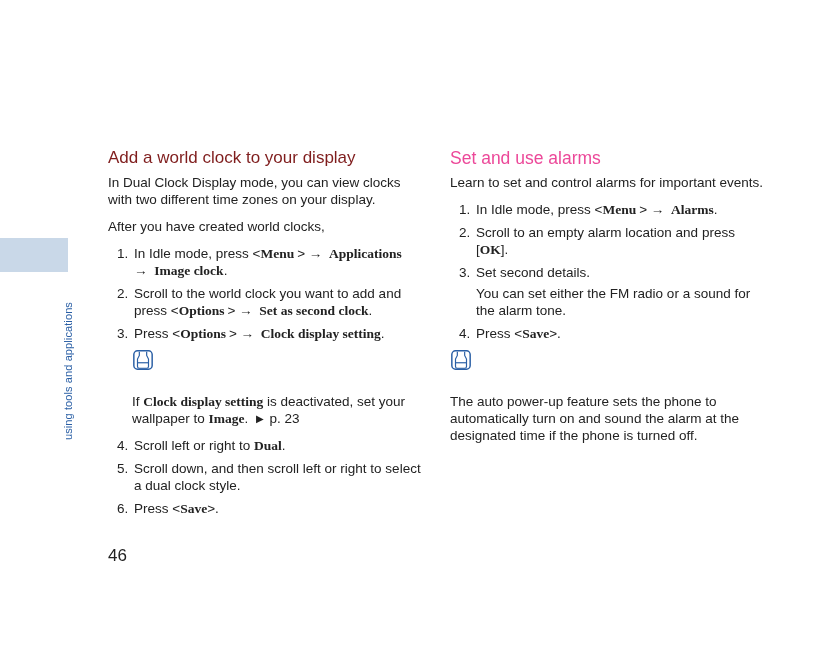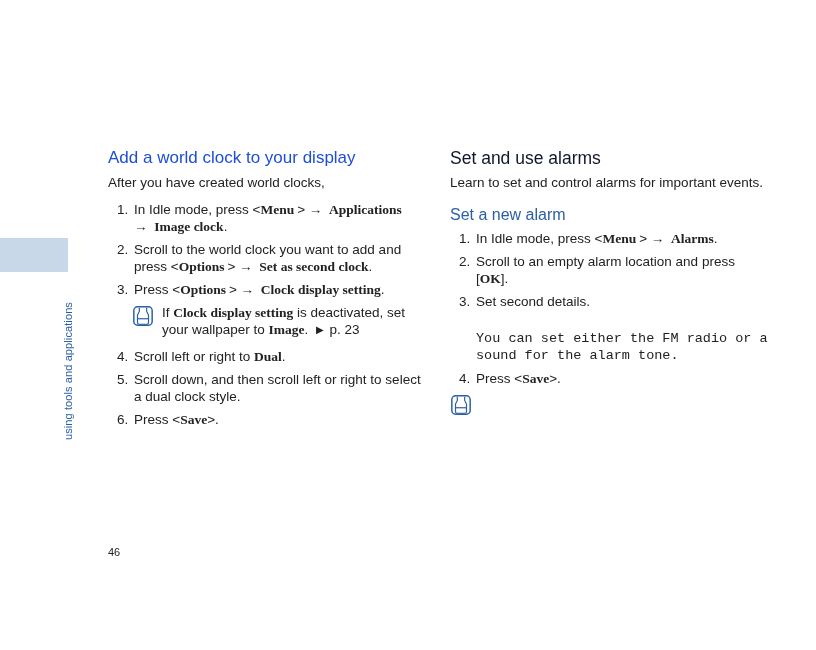--- a/index.html
+++ b/index.html
@@ -36,48 +36,48 @@
     font-size: 11px;
     line-height: 14px;
     letter-spacing: 0.1px;
   }
 
   
   .page-number {
     position: absolute;
     left: 108px;
     top: 546px;
-    font-size: 11px;
+    font-size: 17px;
     color: #222;
   }
 
   
   .page-content {
     position: absolute;
     left: 108px;
     top: 148px;
     width: 660px;
     display: flex;
     gap: 28px;
   }
   .col {
     width: 316px;
   }
   .col-right { width: 320px; }
 
   h2.blue {
     margin: 0 0 6px 0;
-    color: #1d4ed8;
+    color: #7f1d1d;
     font-weight: 400;
     font-size: 17px;
     line-height: 20px;
   }
   h2.black {
     margin: 0 0 6px 0;
-    color: #0f172a;
+    color: #ec4899;
     font-weight: 400;
     font-size: 17.5px;
     line-height: 20px;
   }
   h3.blue {
     margin: 14px 0 6px 0;
     color: #2a5fa5;
     font-weight: 400;
     font-size: 16px;
     line-height: 19px;
@@ -93,34 +93,34 @@
     padding: 0 0 0 24px;
     list-style-position: outside;
   }
   ol.steps > li {
     margin: 0 0 6px 0;
     line-height: 17px;
     padding-left: 2px;
   }
   ol.steps > li .sub {
     display: block;
-    margin-top: 20px;
-    font-family: Liberation Mono, monospace;
+    margin-top: 4px;
   }
 
   .b { font-weight: 700; font-family: Liberation Serif, serif; }
   .arrow { font-weight: 400; padding: 0 3px; }
   .tri { font-size: 10px; padding: 0 2px 0 4px; vertical-align: 1px; }
 
   
   .note {
     display: flex;
     align-items: flex-start;
-    gap: 8px;
+    gap: 22px;
     margin: 4px 0 10px 0;
+    flex-direction: column;
   }
   .note .txt {
     line-height: 17px;
     flex: 1;
   }
   .note-icon {
     flex: 0 0 22px;
     width: 22px;
     height: 22px;
     margin-top: 1px;
@@ -132,20 +132,21 @@
 <body>
 
 <div class="side-tab-bg"></div>
 <div class="side-label">using tools and applications</div>
 <div class="page-number">46</div>
 
 <div class="page-content">
 
   <div class="col">
     <h2 class="blue">Add a world clock to your display</h2>
+    <p class="body">In Dual Clock Display mode, you can view clocks with two different time zones on your display.</p>
     <p class="body">After you have created world clocks,</p>
 
     <ol class="steps">
       <li>
         <span>In Idle mode, press &lt;</span><span class="b">Menu</span><span class="arrow">&gt; → </span><span class="b">Applications</span><span class="arrow"> → </span><span class="b">Image clock</span><span>.</span>
       </li>
       <li>
         <span>Scroll to the world clock you want to add and press &lt;</span><span class="b">Options</span><span class="arrow">&gt; → </span><span class="b">Set as second clock</span><span>.</span>
       </li>
       <li>
@@ -173,21 +174,20 @@
       <li>Scroll down, and then scroll left or right to select a dual clock style.</li>
       <li>
         <span>Press &lt;</span><span class="b">Save</span><span>&gt;.</span>
       </li>
     </ol>
   </div>
 
   <div class="col col-right">
     <h2 class="black">Set and use alarms</h2>
     <p class="body">Learn to set and control alarms for important events.</p>
-    <h3 class="blue">Set a new alarm</h3>
 
     <ol class="steps">
       <li>
         <span>In Idle mode, press &lt;</span><span class="b">Menu</span><span class="arrow">&gt; → </span><span class="b">Alarms</span><span>.</span>
       </li>
       <li>
         <span>Scroll to an empty alarm location and press [</span><span class="b">OK</span><span>].</span>
       </li>
       <li>
         <span>Set second details.</span>
@@ -199,16 +199,17 @@
     </ol>
 
     <div class="note">
       <span class="note-icon">
         <svg viewBox="0 0 24 24">
             <rect x="2" y="2" width="20" height="20" rx="4" fill="none" stroke="#2a5fa5" stroke-width="1.6"></rect>
             <path d="M8 3 v4 l-2 4 v8 a2 2 0 0 0 2 2 h8 a2 2 0 0 0 2 -2 v-8 l-2 -4 v-4" fill="none" stroke="#2a5fa5" stroke-width="1.3"></path>
             <path d="M6 15 h12" stroke="#2a5fa5" stroke-width="1.3"></path>
           </svg>
       </span>
+      <div class="txt">The auto power-up feature sets the phone to automatically turn on and sound the alarm at the designated time if the phone is turned off.</div>
     </div>
 
   </div>
 </div>
 
 </body></html>

